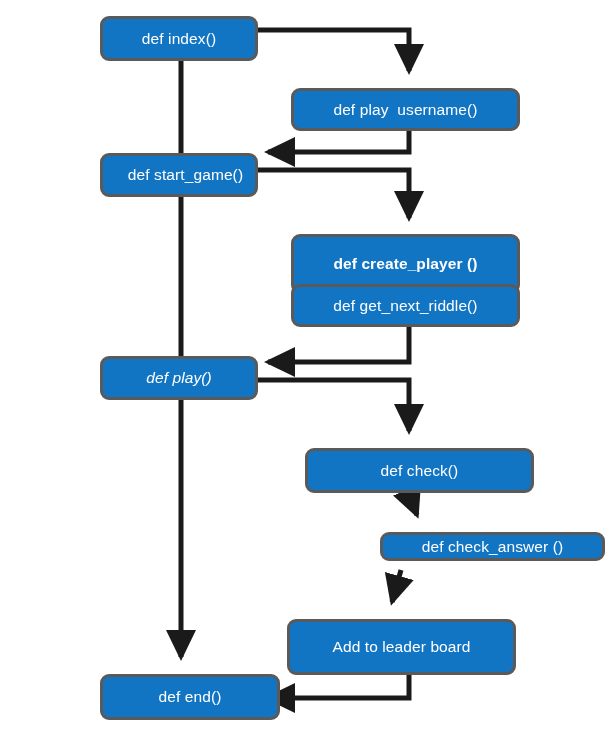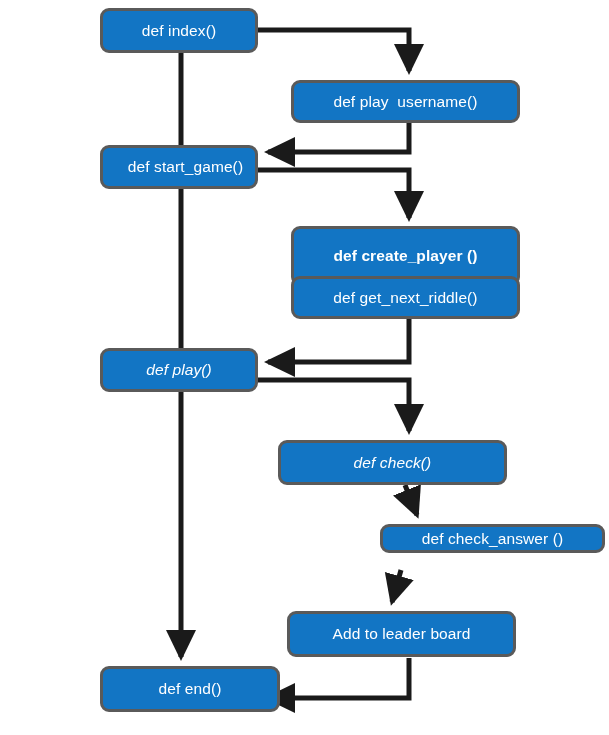--- a/index.html
+++ b/index.html
@@ -36,20 +36,21 @@
     align-items: center;
     justify-content: center;
     color: #ffffff;
     font-size: 15.5px;
     font-family: "Liberation Sans", sans-serif;
     letter-spacing: 0.1px;
     white-space: pre;
     line-height: 1;
     text-align: center;
     user-select: none;
+    margin-top: 8px;
   }
   .node-label {
     display: block;
     white-space: pre;
   }
 </style>
 </head>
 <body>
 
 <div id="flowchart-canvas">
@@ -97,29 +98,29 @@
   </div>
 
   <div class="node" style="left:291px; top:276px; width:229px; height:43px;justify-content:center;">
     <span class="node-label">def get_next_riddle()</span>
   </div>
 
   <div class="node" style="left:100px; top:348px; width:158px; height:44px;font-style:italic;">
     <span class="node-label">def play()</span>
   </div>
 
-  <div class="node" style="left:278px; top:440px; width:229px; height:45px;font-style:italic;">
+  <div class="node" style="left:305px; top:440px; width:229px; height:45px;">
     <span class="node-label">def check()</span>
   </div>
 
   <div class="node" style="left:380px; top:524px; width:225px; height:29px;">
     <span class="node-label">def check_answer ()</span>
   </div>
 
-  <div class="node" style="left:287px; top:611px; width:229px; height:46px;justify-content:center;">
+  <div class="node" style="left:287px; top:611px; width:229px; height:56px;justify-content:center;">
     <span class="node-label">Add to leader board</span>
   </div>
 
   <div class="node" style="left:100px; top:666px; width:180px; height:46px;text-align:center;">
     <span class="node-label">def end()</span>
   </div>
 
 </div>
 
 </body></html>

